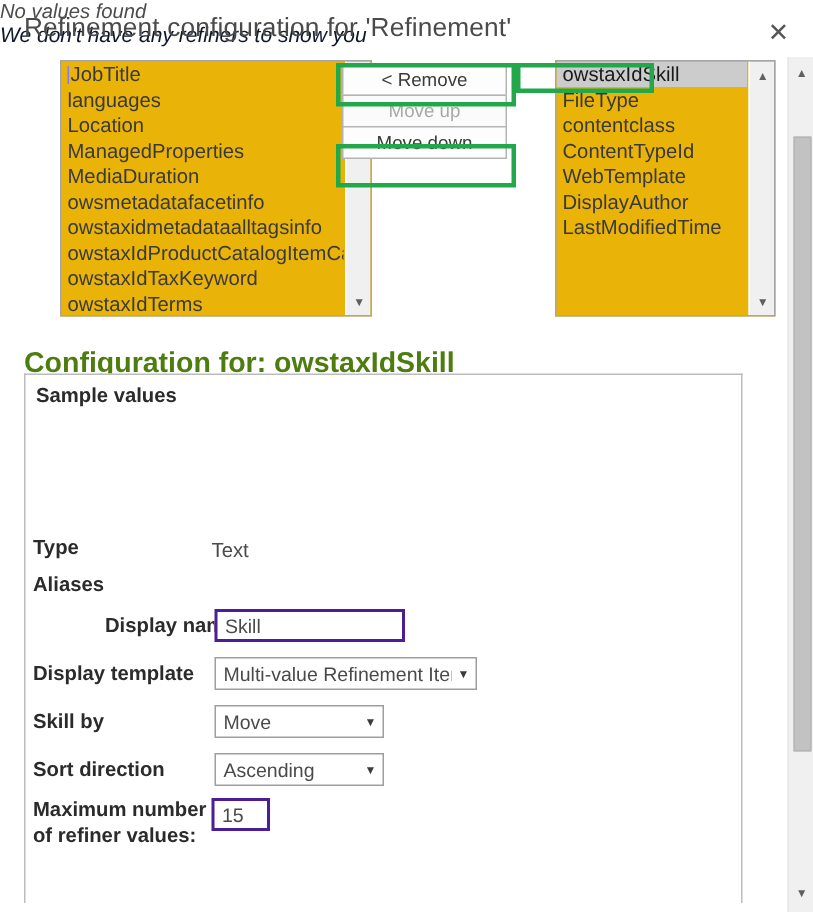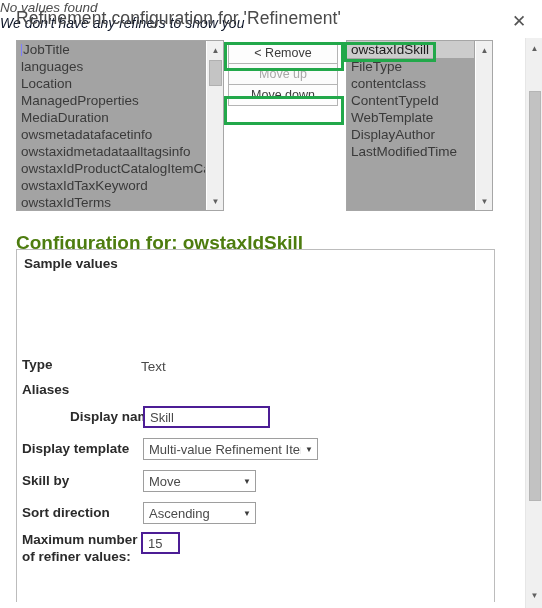--- a/index.html
+++ b/index.html
@@ -83,24 +83,25 @@
     position: absolute;
     left: 0;
     top: 40px;
     width: 500px;
     height: 178px;
   }
 
   .listbox {
     position: absolute;
     top: 0;
-    background: #a3a3a3;
+    background: #eab308;
     border: 1px solid #a6a6a6;
     box-sizing: border-box;
     overflow: hidden;
+    margin-left: 24px;
   }
   .listbox.left {
     left: 16px;
     width: 208px;
     height: 171px;
   }
   .listbox.right {
     left: 346px;
     width: 147px;
     height: 171px;

